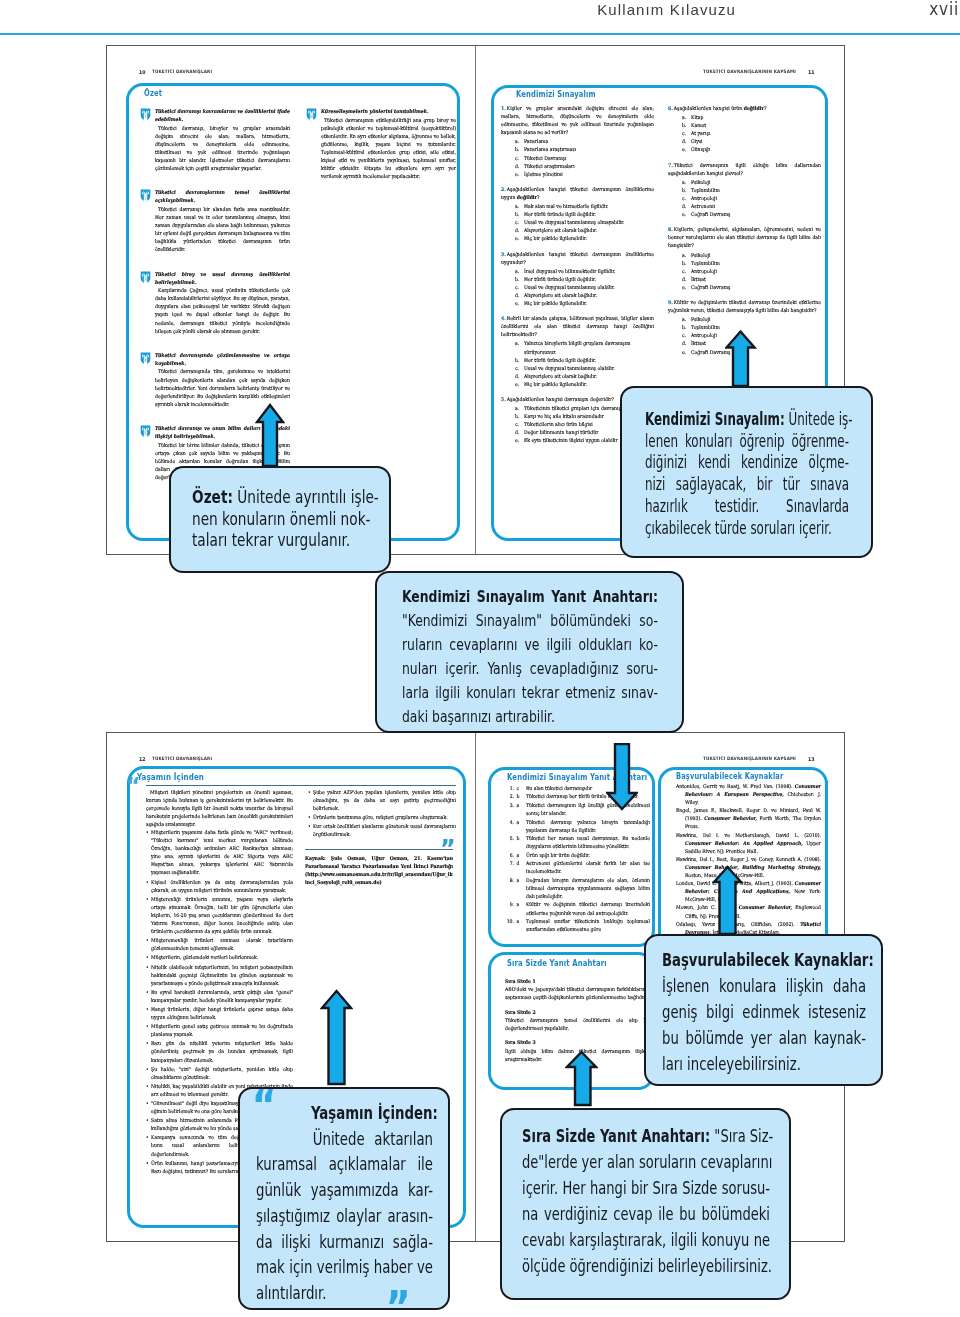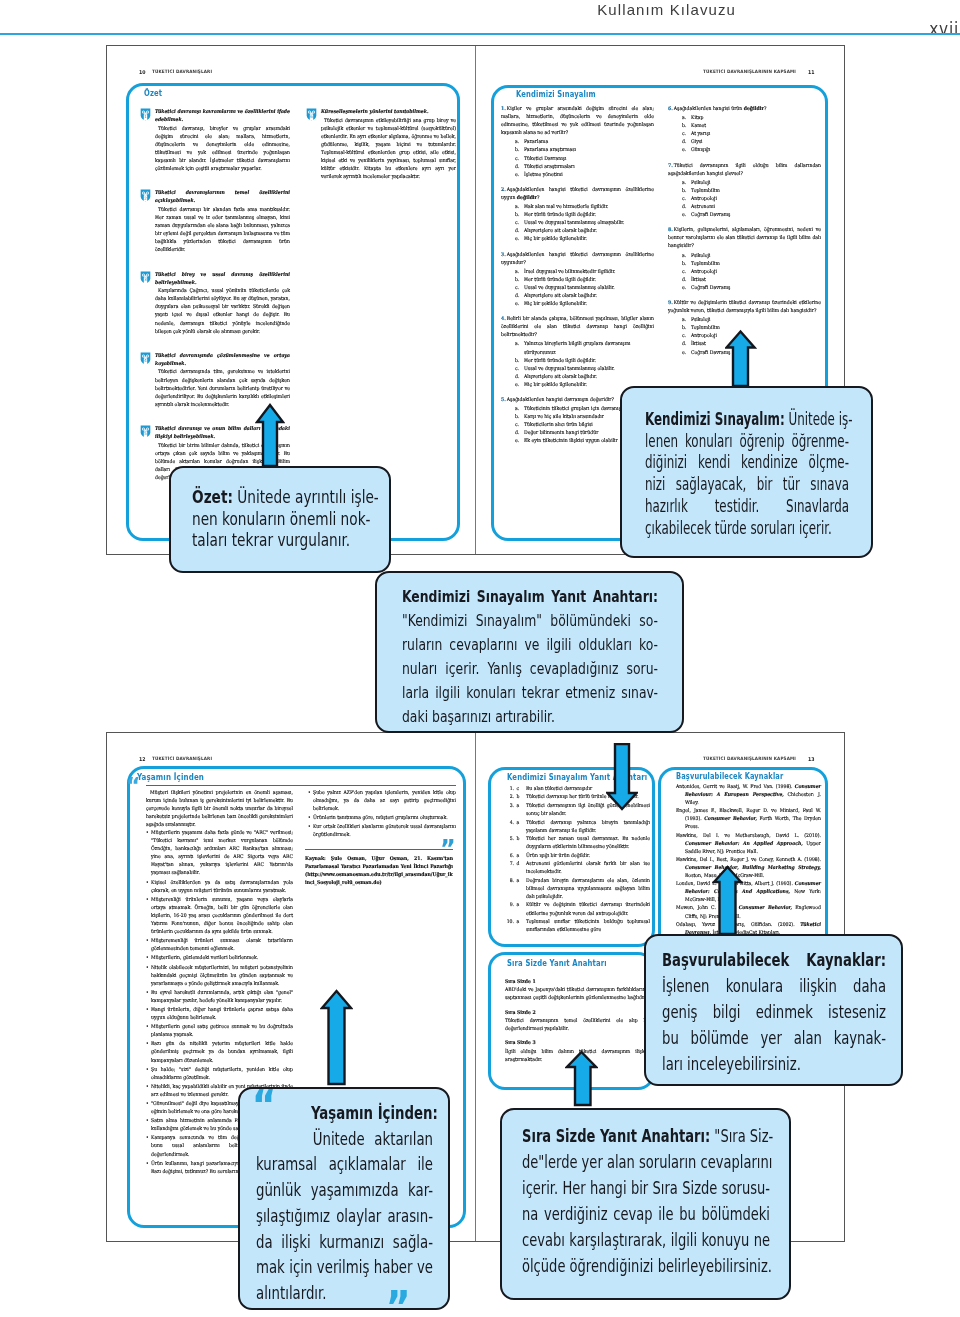--- a/index.html
+++ b/index.html
@@ -4,21 +4,21 @@
 <style>
   html,body{margin:0;padding:0;}
   body{width:960px;height:1317px;background:#ffffff;font-family:"DejaVu Sans",sans-serif;overflow:hidden;position:relative;
        -webkit-font-smoothing:antialiased;}
   .abs{position:absolute;box-sizing:border-box;}
 
   
   #hdr-title{left:0;top:1px;width:736px;text-align:right;font-family:Liberation Sans, sans-serif;
              font-size:15px;color:#3d3d3d;letter-spacing:1.1px;}
   #hdr-page{left:860px;top:-1px;width:99px;text-align:right;font-family:"DejaVu Sans Condensed","DejaVu Sans",sans-serif;
-            font-size:17px;color:#3d3d3d;letter-spacing:.8px;margin-top:20px;}
+            font-size:17px;color:#3d3d3d;letter-spacing:.8px;}
   #hdr-rule{left:0;top:33px;width:960px;height:2px;background:#2ba6de;}
 
   
   .spread{border:1px solid #555;background:#fff;}
   .gutter{width:1px;background:#777;}
 
   .folio{font-family:"DejaVu Sans Condensed","DejaVu Sans",sans-serif;font-size:5.2px;font-weight:bold;color:#1a1a1a;}
   .runhead{font-family:"DejaVu Sans Condensed","DejaVu Sans",sans-serif;font-size:4.6px;color:#3a3a3a;letter-spacing:.15px;
            white-space:nowrap;overflow:hidden;font-weight:bold;}
   .bluebox{border:3.4px solid #14a0db;border-radius:17px;}
@@ -494,21 +494,21 @@
         <div class="cl">kuramsal açıklamalar ile</div>
         <div class="cl">günlük yaşamımızda kar-</div>
         <div class="cl">şılaştığımız olaylar arasın-</div>
         <div class="cl">da ilişki kurmanızı sağla-</div>
         <div class="cl">mak için verilmiş haber ve</div>
         <div class="cl">alıntılardır.</div>
       </div>
     <span class="qmark qm-close">”</span>
   </div>
 </div>
-<div class="abs callout" style="left:644px;top:934px;width:259px;height:152px;padding:11px 15px 11px 16px;font-size:17.2px;line-height:26px;--sx:.855;">
+<div class="abs callout" style="left:644px;top:934px;width:239px;height:152px;padding:11px 15px 11px 16px;font-size:17.2px;line-height:26px;--sx:.855;">
   <div class="ct">
     <div class="cl cl-first cl-label"><b>Başvurulabilecek Kaynaklar:</b></div>
     <div class="clrest">
 
     <div class="cl">İşlenen konulara ilişkin daha</div>
         <div class="cl">geniş bilgi edinmek isteseniz</div>
         <div class="cl">bu bölümde yer alan kaynak-</div>
         <div class="cl">ları inceleyebilirsiniz.</div>
       </div>
   </div>

